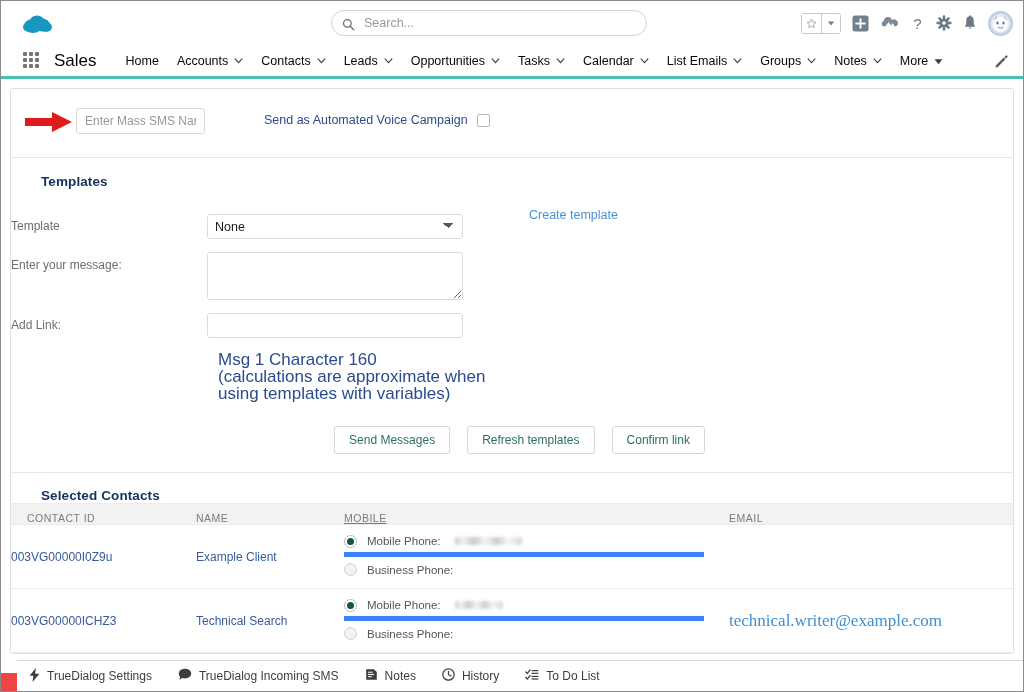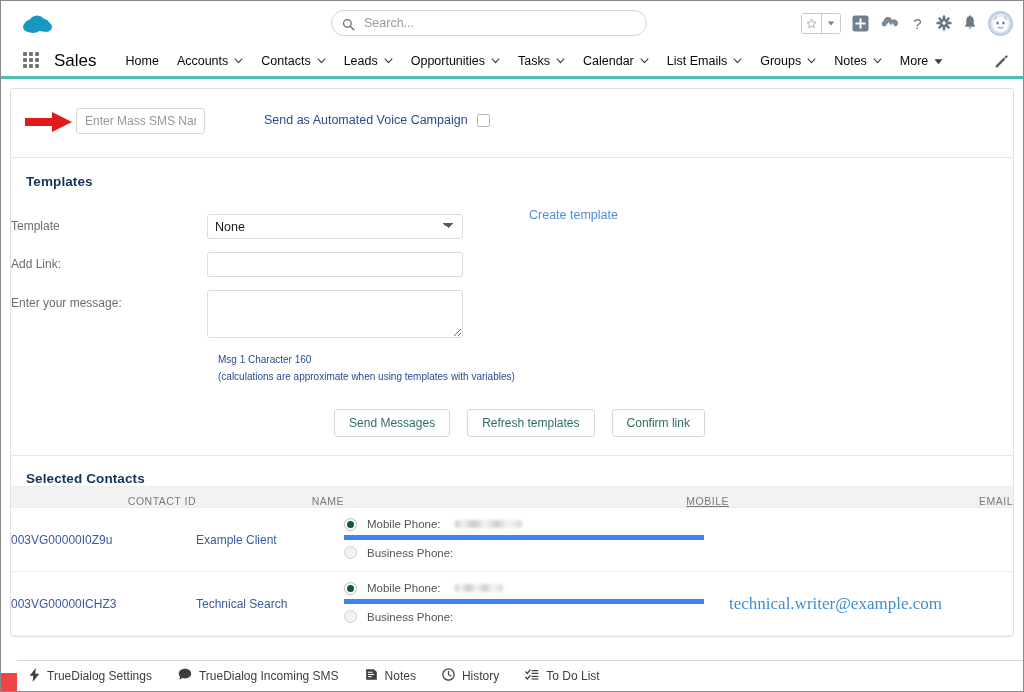--- a/index.html
+++ b/index.html
@@ -168,21 +168,21 @@
     border: 1px solid #b9b9b9;
     background: #fff;
     border-radius: 2px;
     cursor: pointer;
   }
 
   
   .panel-templates { position: relative; padding: 14px 0 18px 0; border-bottom: 1px solid #e6e6e6; }
   .section-title {
     font-size: 13.5px; font-weight: bold; color: #16325c;
-    margin: 2px 0 0 15px;
+    margin: 2px 0 0 30px;
     letter-spacing: .1px;
   }
   .form-rows { margin-top: 25px; }
   .form-row {
     display: flex; align-items: flex-start;
     margin-bottom: 13px;
   }
   .form-label {
     width: 196px;
     text-align: left;
@@ -236,21 +236,21 @@
   .create-template-link {
     position: absolute;
     left: 518px; top: 50px;
     font-size: 12.5px; color: #4a90d9;
     text-decoration: none;
     cursor: pointer;
   }
   .char-note {
     margin-left: 207px;
     margin-top: 5px;
-    font-size: 10px; color: #2a4b8d;
+    font-size: 17px; color: #2a4b8d;
     line-height: 17px;
     max-width: 300px;
   }
   .btn-row {
     display: flex; justify-content: center;
     gap: 17px;
     margin-top: 24px;
     padding-left: 15px;
   }
   .btn {
@@ -266,21 +266,21 @@
 
   
   .panel-contacts { padding: 13px 0 0 0; }
   .contacts-table { width: 100%; border-collapse: collapse; }
   .contacts-table thead th {
     background: #f3f2f2;
     font-size: 10.5px;
     font-weight: normal;
     color: #7b7b7b;
     letter-spacing: .5px;
-    text-align: right;
+    text-align: left;
     padding: 8px 0 0 0;
     border-top: 1px solid #ececec;
     border-bottom: 1px solid #ececec;
   }
   .col-id    { width: 185px; padding-left: 16px !important; }
   .col-name  { width: 148px; }
   .col-mob   { width: 385px; text-decoration: underline; }
   .col-email { }
   .contacts-table tbody td {
     font-size: 12px;
@@ -597,27 +597,27 @@
         <div class="form-rows">
 
           <div class="form-row">
             <div class="form-label">Template</div>
             <select class="field-select">
               <option>None</option>
             </select>
           </div>
 
           <div class="form-row">
+            <div class="form-label tall">Enter your message:</div>
+            <textarea class="field-textarea" style=""></textarea>
+          </div>
+
+          <div class="form-row">
             <div class="form-label">Add Link:</div>
             <input class="field-text" type="text" value="" style="">
-          </div>
-
-          <div class="form-row">
-            <div class="form-label tall">Enter your message:</div>
-            <textarea class="field-textarea" style=""></textarea>
           </div>
         </div>
 
         <div class="char-note">
           <div>Msg 1 Character 160</div>
           <div>(calculations are approximate when using templates with variables)</div>
         </div>
 
         <div class="btn-row">
           <button class="btn">Send Messages</button>

